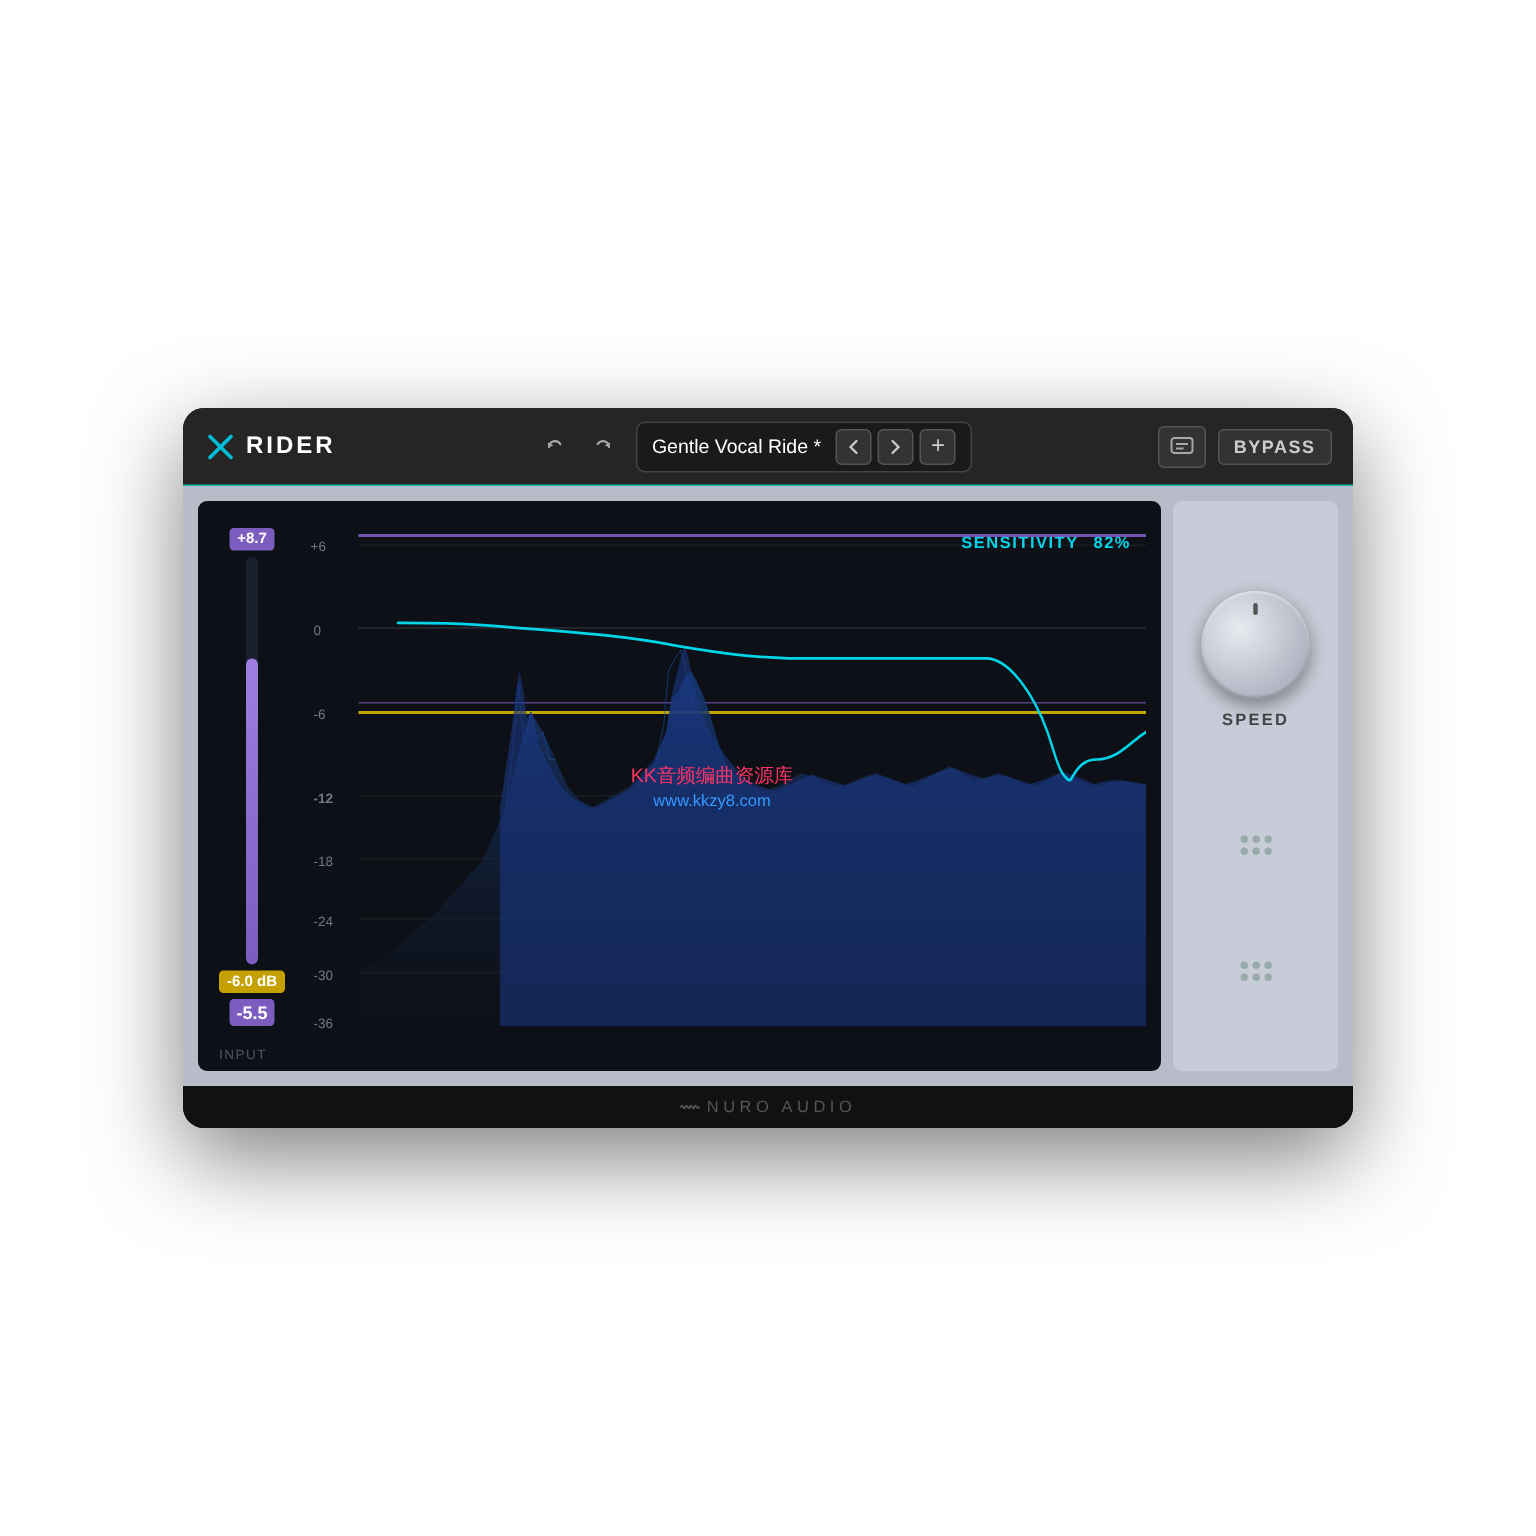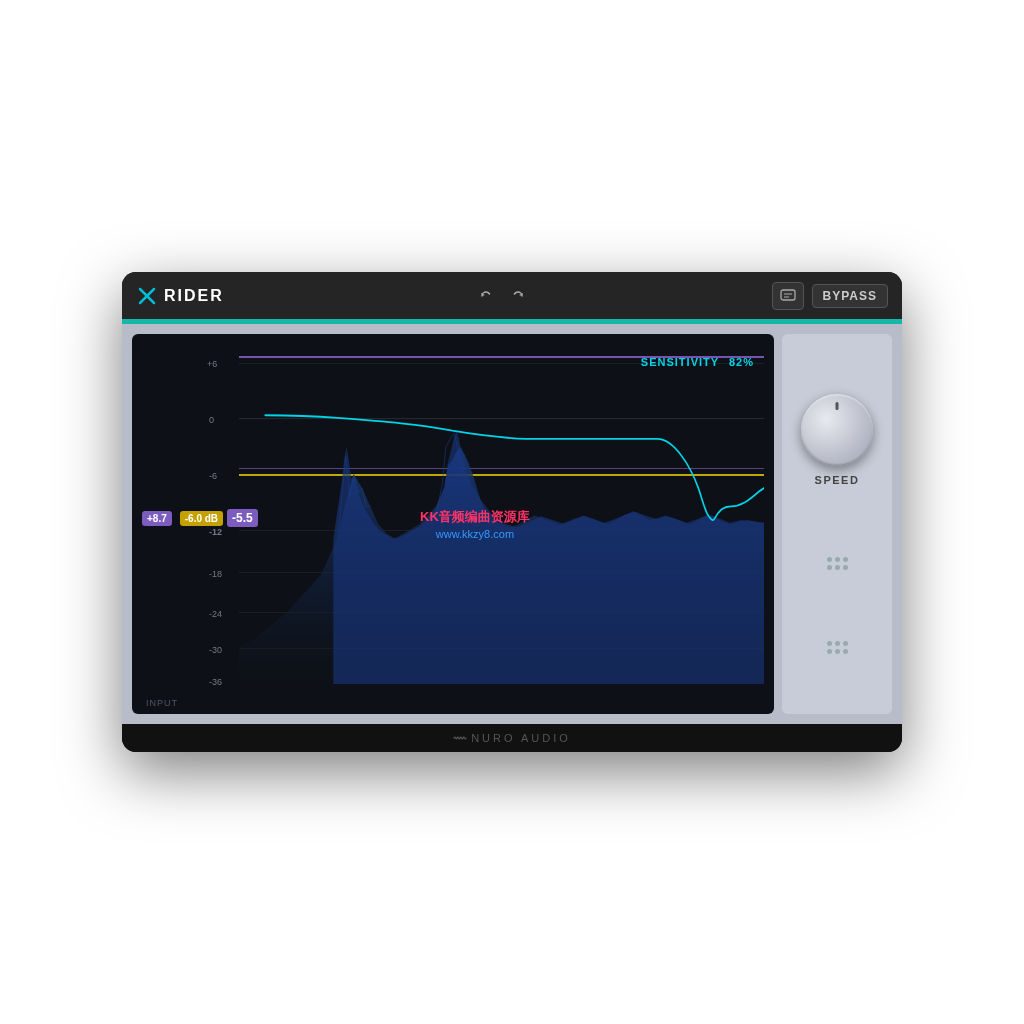--- a/index.html
+++ b/index.html
@@ -20,21 +20,21 @@
       box-shadow: 0 20px 60px rgba(0,0,0,0.5);
     }
 
     
     .header {
       background: #252525;
       display: flex;
       align-items: center;
       padding: 8px 14px;
       height: 52px;
-      border-bottom: 5px solid #14b8a6;
+      border-bottom: 1px solid #14b8a6;
     }
 
     .logo-area {
       display: flex;
       align-items: center;
       gap: 6px;
       min-width: 110px;
     }
 
     .logo-x {
@@ -183,21 +183,21 @@
     }
 
     
     .input-meter {
       position: absolute;
       left: 10px;
       top: 18px;
       bottom: 30px;
       width: 52px;
       display: flex;
-      flex-direction: row;
+      flex-direction: column;
       align-items: center;
       gap: 4px;
     }
 
     .meter-label-top {
       background: #7c5cbf;
       color: #fff;
       font-size: 10px;
       font-weight: 700;
       padding: 2px 5px;
@@ -339,21 +339,21 @@
       position: absolute;
       top: 50%;
       left: 50%;
       transform: translate(-30%, -50%);
       text-align: center;
       pointer-events: none;
     }
 
     .watermark-line1 {
       font-size: 13px;
-      font-weight: 700;
+      font-weight: 400;
     }
 
     .watermark-line2 {
       font-size: 11px;
       margin-top: 2px;
     }
   </style>
 </head>
 <body>
 
@@ -377,20 +377,36 @@
           </svg>
         </button>
         <button class="icon-btn">
           <svg width="14" height="14" viewBox="0 0 14 14" fill="none">
             <path d="M11 7C11 4.8 9.2 3 7 3c-1.5 0-2.8.8-3.5 2" stroke="#aaa" stroke-width="1.5" stroke-linecap="round" fill="none"></path>
             <polyline points="12,4 11,7 8,6" fill="#aaa"></polyline>
           </svg>
         </button>
       </div>
 
+      <div class="preset-display">
+        <span class="preset-name">Gentle Vocal Ride *</span>
+        <div class="preset-nav">
+          <button class="nav-btn">
+            <svg width="8" height="10" viewBox="0 0 8 10">
+                <polyline points="6,1 2,5 6,9" stroke="#ccc" stroke-width="1.5" fill="none" stroke-linecap="round"></polyline>
+              </svg>
+          </button>
+          <button class="nav-btn">
+            <svg width="8" height="10" viewBox="0 0 8 10">
+                <polyline points="2,1 6,5 2,9" stroke="#ccc" stroke-width="1.5" fill="none" stroke-linecap="round"></polyline>
+              </svg>
+          </button>
+          <button class="add-btn">+</button>
+        </div>
+      </div>
     </div>
 
     <div class="header-right">
       <button class="comment-btn">
         <svg width="16" height="14" viewBox="0 0 16 14" fill="none">
           <rect x="1" y="1" width="14" height="10" rx="2" stroke="#aaa" stroke-width="1.3"></rect>
           <line x1="4" y1="5" x2="12" y2="5" stroke="#aaa" stroke-width="1.2"></line>
           <line x1="4" y1="8" x2="9" y2="8" stroke="#aaa" stroke-width="1.2"></line>
         </svg>
       </button>

